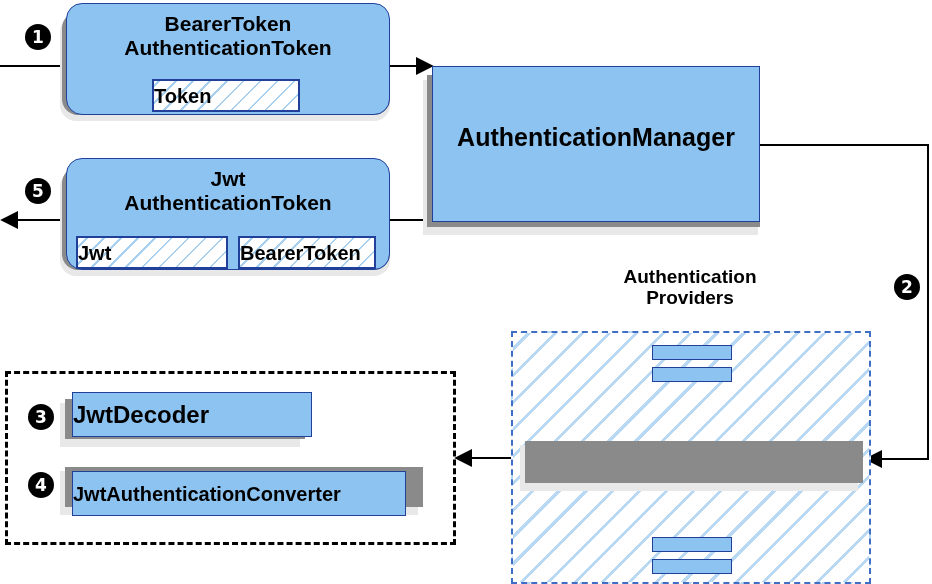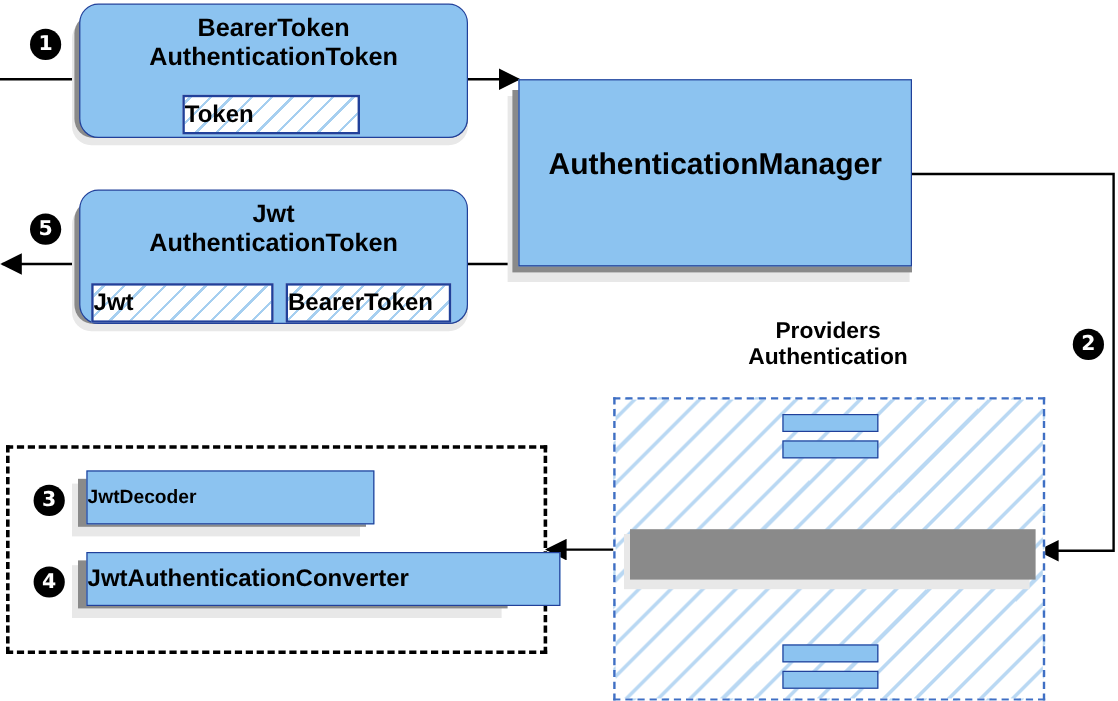--- a/index.html
+++ b/index.html
@@ -149,46 +149,46 @@
     <line x1="432" y1="220" x2="388" y2="220" stroke="#000000" stroke-width="2"></line>
 
     <line x1="70" y1="220" x2="2" y2="220" stroke="#000000" stroke-width="2" marker-end="url(#arrowL)"></line>
 
     <line x1="692" y1="392" x2="692" y2="432" stroke="#000000" stroke-width="4" marker-start="url(#arrowUp)" marker-end="url(#arrowUp)"></line>
 
     <line x1="692" y1="490" x2="692" y2="530" stroke="#000000" stroke-width="4" marker-start="url(#arrowUp)" marker-end="url(#arrowUp)"></line>
   </svg>
 
   <div class="group-caption" style="left:595px; top:266px; width:190px;">
+    <div>Authentication</div>
     <div>Providers</div>
-    <div>Authentication</div>
   </div>
 
   <div class="dashed-blue" style="left:511px; top:331px; width:360px; height:253px;"></div>
 
   <div class="blue-node" style="left:652px; top:345px; width:80px; height:15px;"></div>
   <div class="blue-node" style="left:652px; top:367px; width:80px; height:15px;"></div>
 
   <div class="blue-node" style="left:652px; top:537px; width:80px; height:15px;"></div>
   <div class="blue-node" style="left:652px; top:559px; width:80px; height:15px;"></div>
 
   <div class="shadow-lt" style="left:520px; top:445px; width:338px; height:46px;"></div>
   <div class="shadow-dk" style="left:525px; top:441px; width:338px; height:42px;"></div>
 
   <div class="dashed-black" style="left:5px; top:371px; width:451px; height:174px;"></div>
 
   <div class="shadow-lt" style="left:60px; top:403px; width:240px; height:44px;"></div>
   <div class="shadow-dk" style="left:65px; top:399px; width:240px; height:40px;"></div>
   <div class="blue-node" style="left:72px; top:392px; width:240px; height:45px;">
-    <div class="inner-label" style="font-size:16px;">JwtDecoder</div>
+    <div class="inner-label" style="font-size:24px;">JwtDecoder</div>
   </div>
 
   <div class="shadow-lt" style="left:60px; top:471px; width:358px; height:44px;"></div>
   <div class="shadow-dk" style="left:65px; top:467px; width:358px; height:40px;"></div>
-  <div class="blue-node" style="left:72px; top:460px; width:395px; height:45px;">
+  <div class="blue-node" style="left:72px; top:471px; width:334px; height:45px;">
     <div class="inner-label" style="font-size:20px;">JwtAuthenticationConverter</div>
   </div>
 
   <div class="shadow-lt" style="left:423px; top:80px; width:335px; height:155px;"></div>
   <div class="shadow-dk" style="left:427px; top:75px; width:333px; height:152px;"></div>
   <div class="blue-node" style="left:432px; top:66px; width:328px; height:156px;">
     <div class="node-title" style="top:22px; font-size:25px;margin-top:34px;">AuthenticationManager</div>
   </div>
 
   <div class="shadow-lt" style="left:60px; top:16px; width:330px; height:105px; border-radius:16px;"></div>

